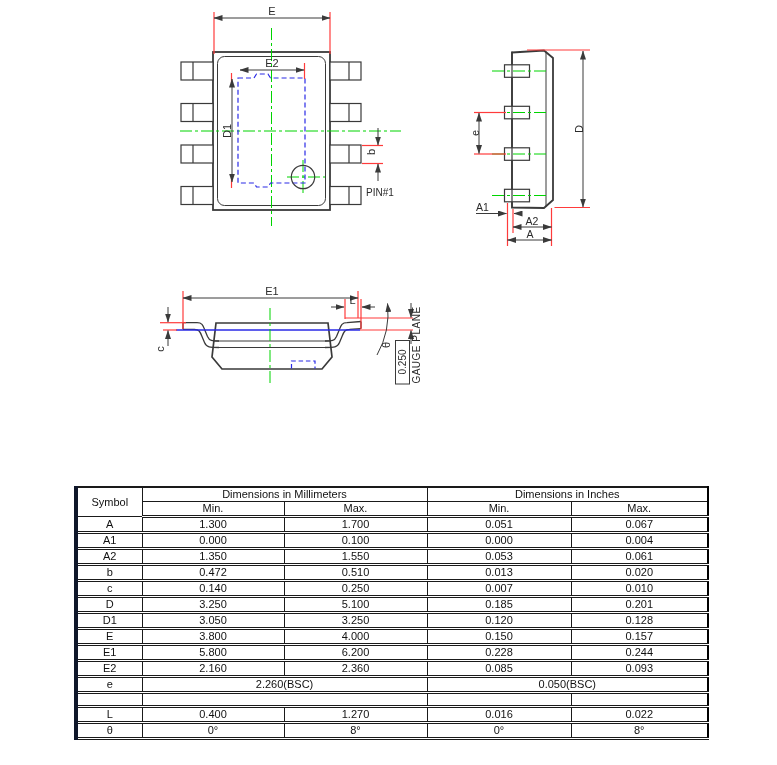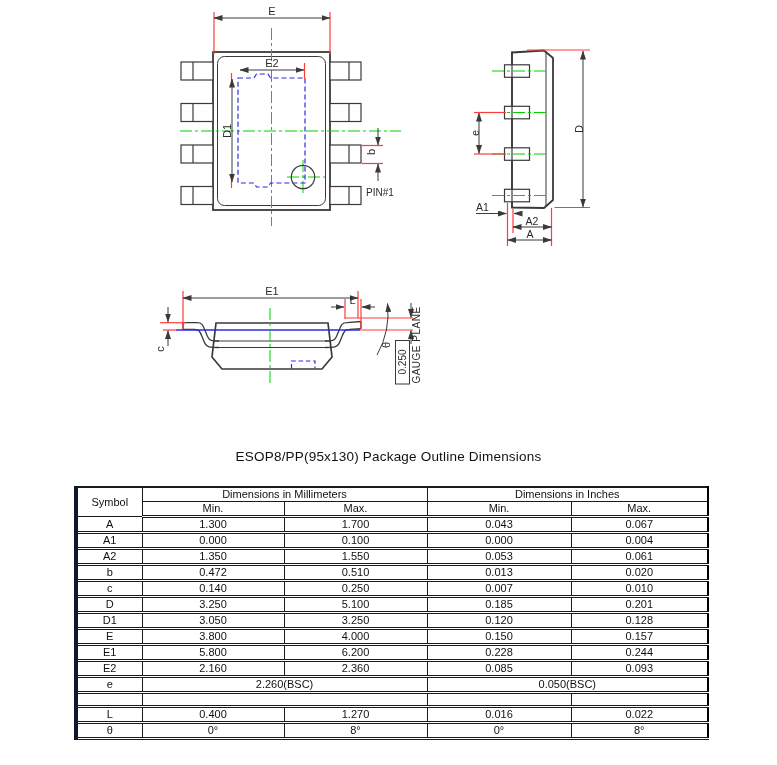--- a/index.html
+++ b/index.html
@@ -180,21 +180,20 @@
     <text x="272" y="294.5" font-size="11" text-anchor="middle">E1</text>
     <text x="352.5" y="303.5" font-size="11" text-anchor="middle">L</text>
     <text transform="rotate(-90 159.5 349)" x="159.5" y="353" font-size="11" text-anchor="middle">c</text>
     <text transform="rotate(-90 385.5 345)" x="385.5" y="349" font-size="11" text-anchor="middle">θ</text>
     <rect x="395.5" y="340.5" width="14" height="43.5" fill="none" stroke="#3a3a3a" stroke-width="1"></rect>
     <text transform="rotate(-90 402.5 362)" x="402.5" y="365.5" font-size="10" text-anchor="middle">0.250</text>
     <text transform="rotate(-90 416.5 345)" x="416.5" y="348.5" font-size="10" letter-spacing="0.5" text-anchor="middle">GAUGE PLANE</text>
   </g>
 </svg>
 
-<div class="page-title">ESOP8/PP(95x130) Package Outline Dimensions</div>
 
 <table class="dims">
   <colgroup>
     <col style="width:66px">
         <col style="width:142px">
         <col style="width:143px">
         <col style="width:144px">
         <col style="width:137px">
   </colgroup>
   <tbody>
@@ -207,21 +206,21 @@
     <th>Min.</th>
     <th>Max.</th>
     <th>Min.</th>
     <th class="last">Max.</th>
   </tr>
 
   <tr>
           <td class="first">A</td>
           <td>1.300</td>
           <td>1.700</td>
-          <td>0.043</td>
+          <td>0.051</td>
           <td class="last">0.067</td>
         </tr>
   <tr>
           <td class="first">A1</td>
           <td>0.000</td>
           <td>0.100</td>
           <td>0.000</td>
           <td class="last">0.004</td>
         </tr>
   <tr>

